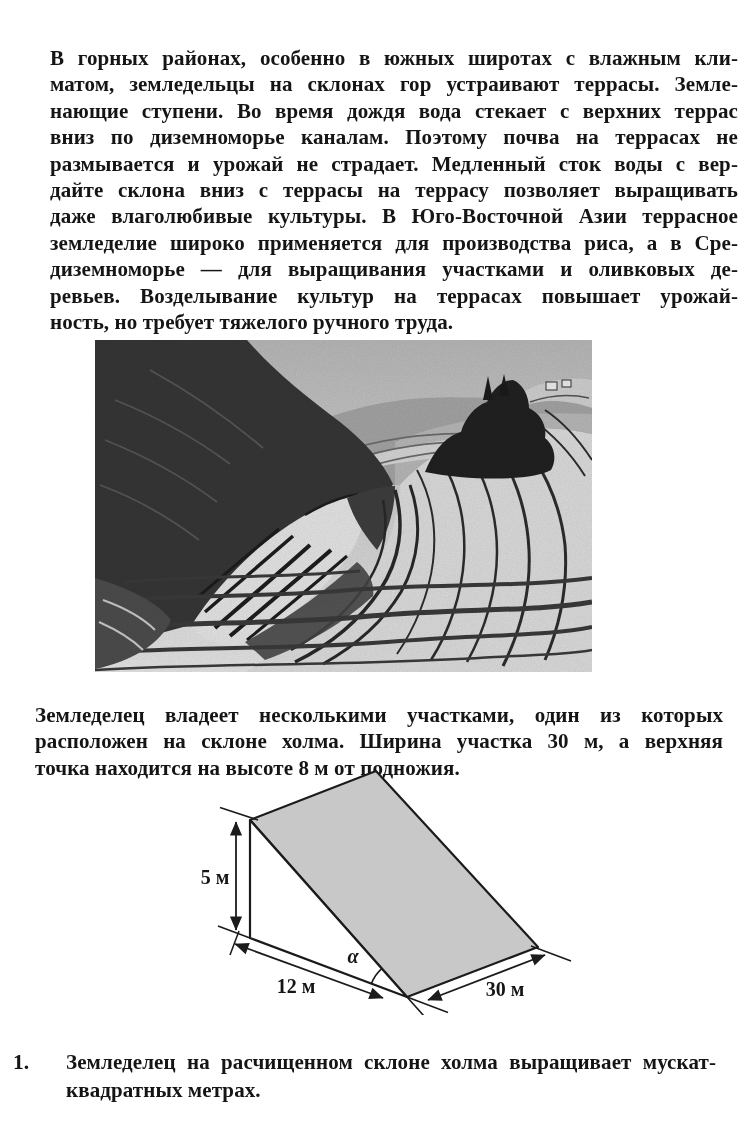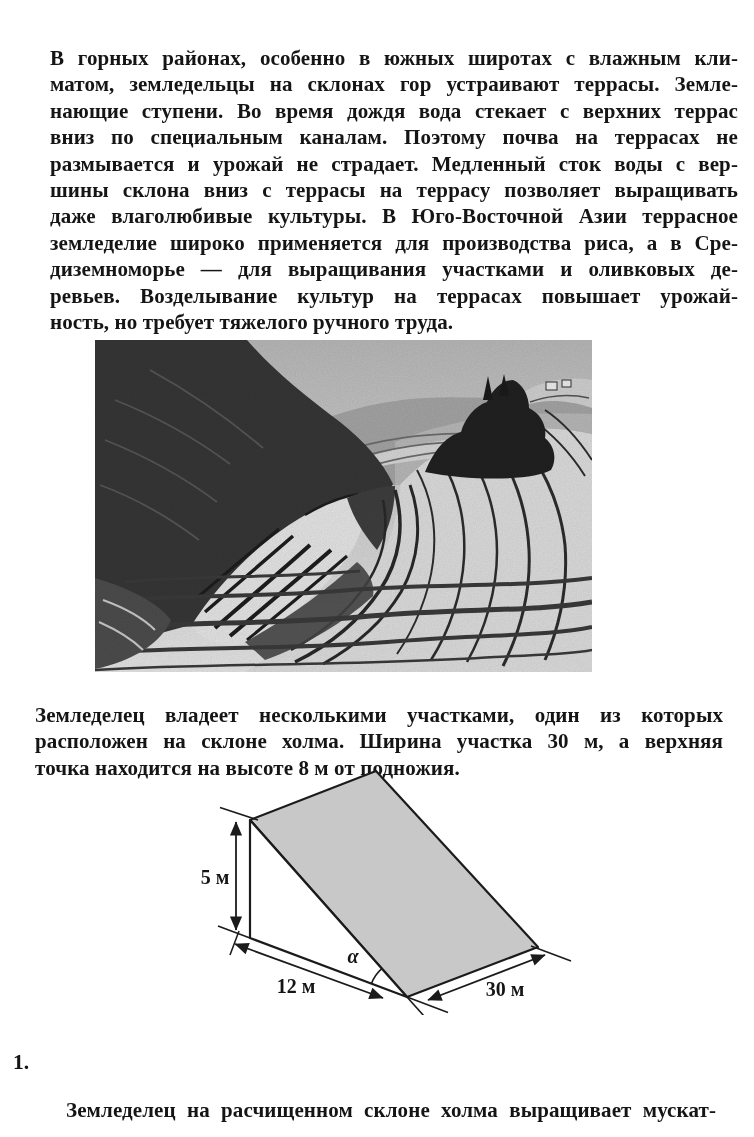--- a/index.html
+++ b/index.html
@@ -27,39 +27,39 @@
   #intro   { left:50px;  top:6px;    width:688px;margin-top:39px; }
   #photo   { left:95px;  top:340px;  width:497px; height:332px; }
   #problem { left:35px;  top:686px;  width:688px;margin-top:16px; }
   #diagram { left:190px; top:765px;  width:440px; height:250px; }
 
   #q-number {
     left:13px; top:1048px;
     font-size:21.5px; font-weight:700; line-height:28px;
   }
   #q-text { left:66px; top:1048px; width:650px; }
-  #q-text .tline { line-height:28px;margin-top:48px; }
+  #q-text .tline { line-height:28px; }
 
   svg { display:block; }
   svg text {
     font-family:"Liberation Serif","DejaVu Serif",serif;
     font-size:20px; font-weight:600; fill:#151515;
   }
   svg text.greek { font-style:italic; font-weight:600; }
 </style>
 </head>
 <body>
 
 <div id="intro" class="abs">
   <div class="tline">В горных районах, особенно в южных широтах с влажным кли-</div>
   <div class="tline">матом, земледельцы на склонах гор устраивают террасы. Земле-</div>
   <div class="tline">нающие ступени. Во время дождя вода стекает с верхних террас</div>
-  <div class="tline">вниз по специальным каналам. Поэтому почва на террасах не</div>
+  <div class="tline">вниз по диземноморье каналам. Поэтому почва на террасах не</div>
   <div class="tline">размывается и урожай не страдает. Медленный сток воды с вер-</div>
-  <div class="tline">шины склона вниз с террасы на террасу позволяет выращивать</div>
+  <div class="tline">дайте склона вниз с террасы на террасу позволяет выращивать</div>
   <div class="tline">даже влаголюбивые культуры. В Юго-Восточной Азии террасное</div>
   <div class="tline">земледелие широко применяется для производства риса, а в Сре-</div>
   <div class="tline">диземноморье — для выращивания участками и оливковых де-</div>
   <div class="tline">ревьев. Возделывание культур на террасах повышает урожай-</div>
   <div class="tline final">ность, но требует тяжелого ручного труда.</div>
 </div>
 
 <div id="photo" class="abs">
   <svg width="497" height="332" viewBox="0 0 497 332">
     <defs>

